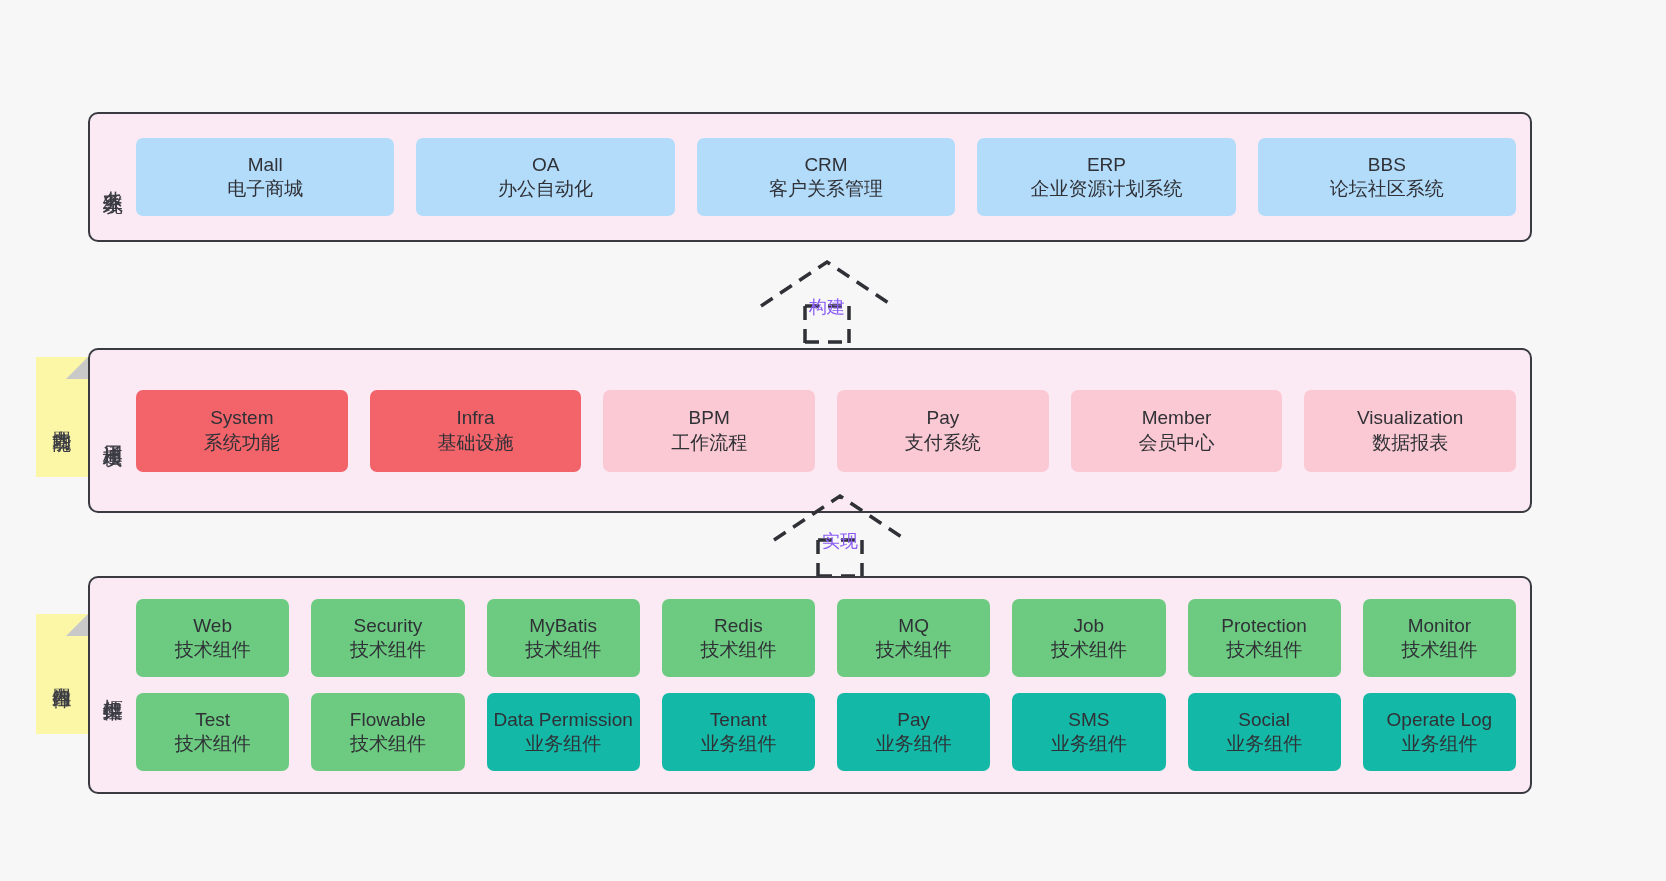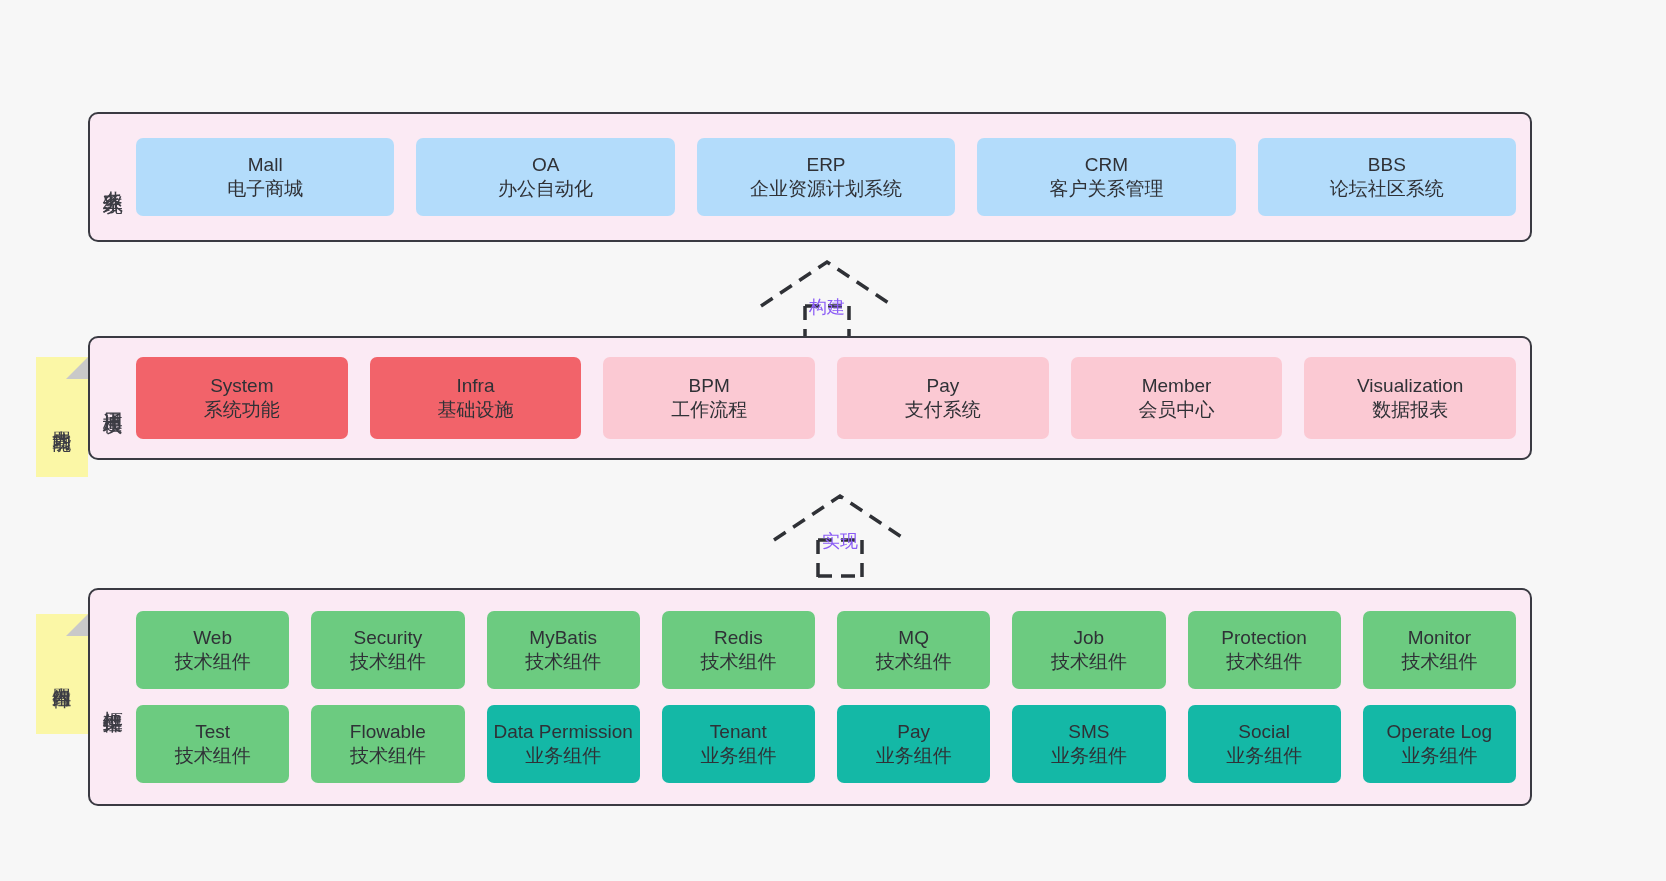--- a/index.html
+++ b/index.html
@@ -153,26 +153,26 @@
       <div class="row">
         <div class="node blue">
           <span class="en">Mall</span>
           <span class="cn">电子商城</span>
         </div>
         <div class="node blue">
           <span class="en">OA</span>
           <span class="cn">办公自动化</span>
         </div>
         <div class="node blue">
+          <span class="en">CRM</span>
+          <span class="cn">客户关系管理</span>
+        </div>
+        <div class="node blue">
           <span class="en">ERP</span>
           <span class="cn">企业资源计划系统</span>
-        </div>
-        <div class="node blue">
-          <span class="en">CRM</span>
-          <span class="cn">客户关系管理</span>
         </div>
         <div class="node blue">
           <span class="en">BBS</span>
           <span class="cn">论坛社区系统</span>
         </div>
       </div>
     </div>
   </div>
 
   <div class="connector" style="left:757px; top:258px; width:140px; height:86px;">
@@ -183,21 +183,21 @@
       <path d="M 48 48 L 92 48" fill="none" stroke="#2f3136" stroke-width="3.5" stroke-dasharray="14 9"></path>
       <path d="M 48 84 L 92 84" fill="none" stroke="#2f3136" stroke-width="3.5" stroke-dasharray="14 9"></path>
     </svg>
     <span class="connector-label" style="left:52px; top:40px;">构建</span>
   </div>
 
   <div class="sticky" style="left:36px; top:357px; height:120px;">
     <span>内置功能</span>
   </div>
 
-  <div class="layer layer-mod" style="left:88px; top:336px; width:1444px; height:124px;">
+  <div class="layer layer-mod" style="left:88px; top:348px; width:1444px; height:165px;">
     <div class="layer-title">通用模块</div>
     <div class="layer-body">
       <div class="row">
         <div class="node red">
           <span class="en">System</span>
           <span class="cn">系统功能</span>
         </div>
         <div class="node red">
           <span class="en">Infra</span>
           <span class="cn">基础设施</span>
@@ -230,21 +230,21 @@
       <path d="M 48 48 L 92 48" fill="none" stroke="#2f3136" stroke-width="3.5" stroke-dasharray="14 9"></path>
       <path d="M 48 84 L 92 84" fill="none" stroke="#2f3136" stroke-width="3.5" stroke-dasharray="14 9"></path>
     </svg>
     <span class="connector-label" style="left:52px; top:40px;">实现</span>
   </div>
 
   <div class="sticky" style="left:36px; top:614px; height:120px;">
     <span>内置组件</span>
   </div>
 
-  <div class="layer layer-frame" style="left:88px; top:588px; width:1444px; height:218px;">
+  <div class="layer layer-frame" style="left:88px; top:576px; width:1444px; height:218px;">
     <div class="layer-title">框架组件</div>
     <div class="layer-body">
 
       <div class="row">
         <div class="node green">
           <span class="en">Web</span>
           <span class="cn">技术组件</span>
         </div>
         <div class="node green">
           <span class="en">Security</span>

